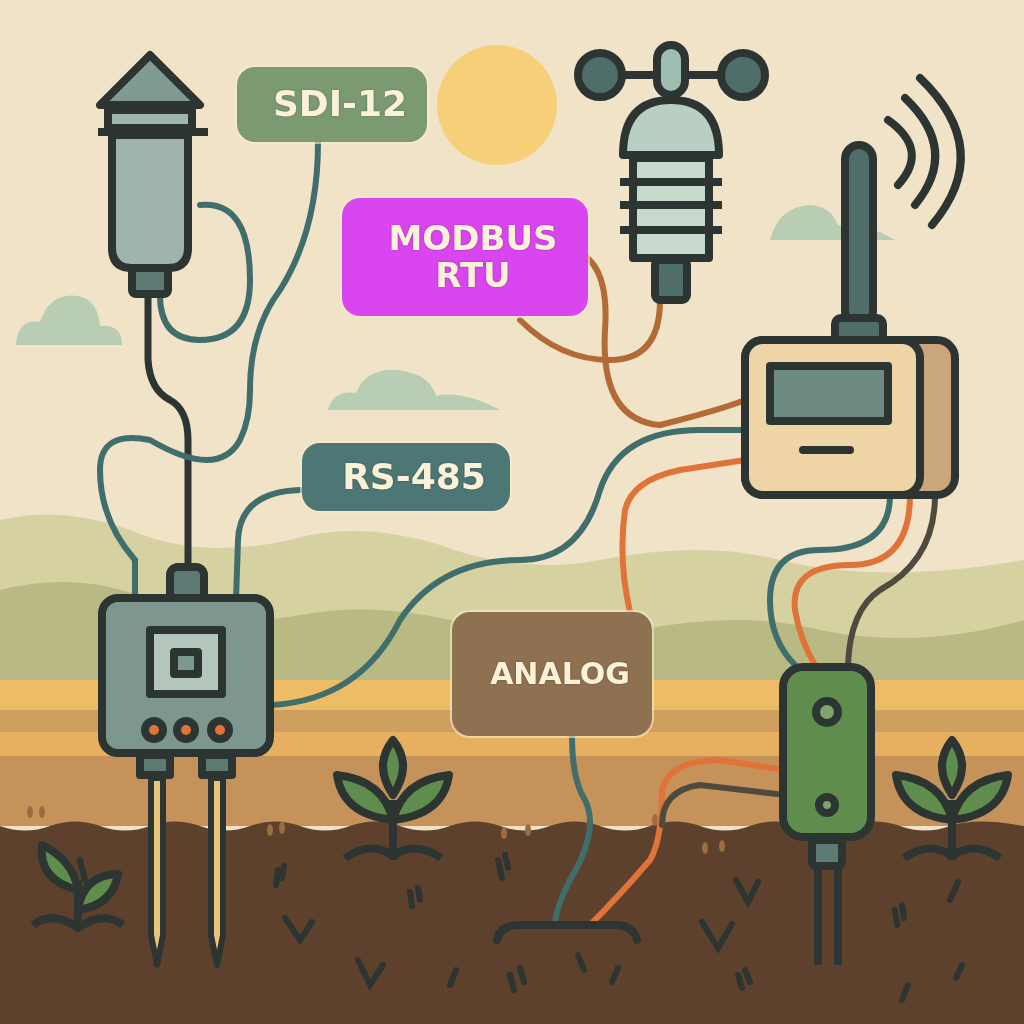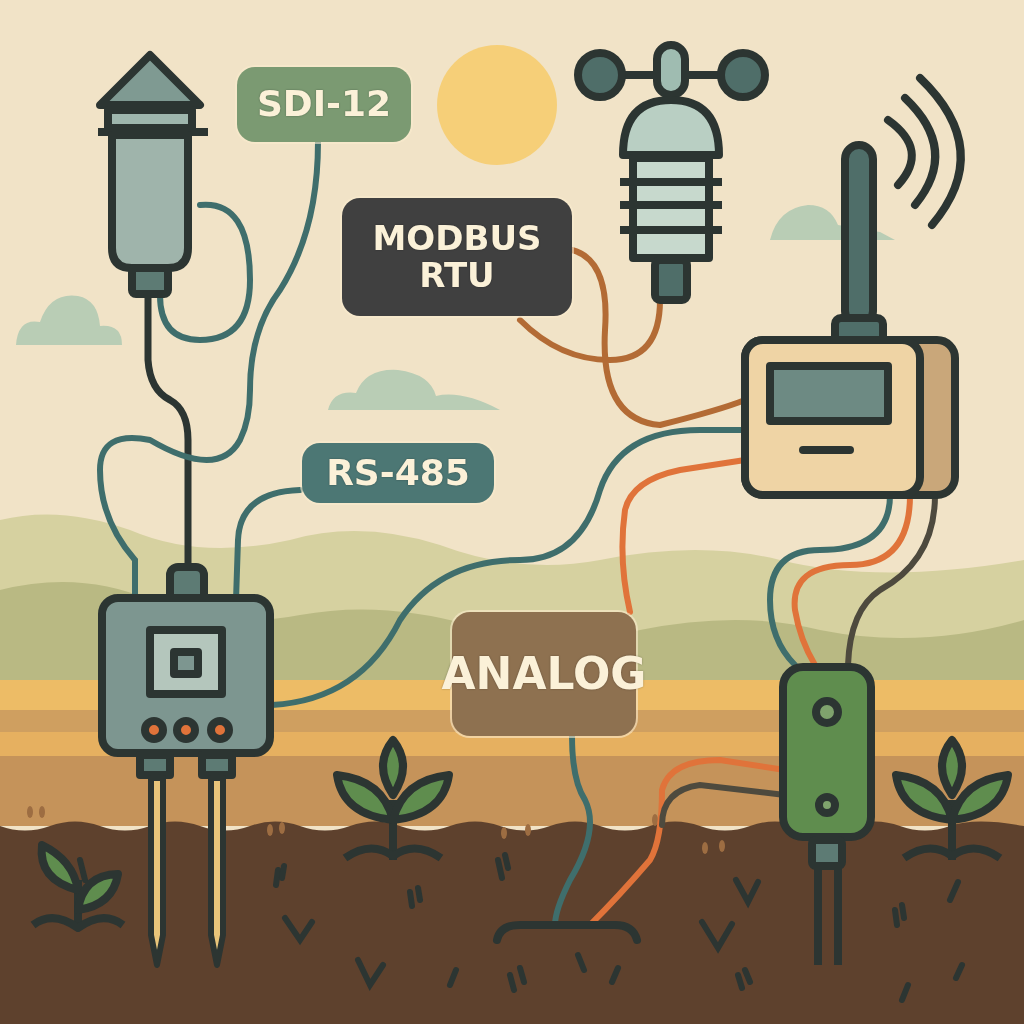--- a/index.html
+++ b/index.html
@@ -1,20 +1,20 @@
 <!DOCTYPE html>
 <html><head>
 <meta charset="utf-8">
 <style>
   html,body{margin:0;padding:0;background:#f1e3c7;}
   #stage{position:relative;width:1024px;height:1024px;overflow:hidden;background:#f1e3c7;}
   svg{position:absolute;left:0;top:0;}
   .lbl{position:absolute;display:flex;align-items:center;justify-content:center;flex-direction:column;
        border-radius:18px;color:#fbf1d8;font-family:"DejaVu Sans",sans-serif;font-weight:bold;
-       text-align:center;line-height:1.08;box-shadow:0 0 0 2px rgba(250,235,205,.6);}
+       text-align:center;line-height:1.08;box-shadow:0 0 0 2px rgba(250,235,205,.6);padding-left:16px;}
   .lbl span{display:block;text-shadow:0 0 2px rgba(0,0,0,.35);}
 </style>
 </head>
 <body>
 
 <div id="stage">
 <svg width="1024" height="1024" viewBox="0 0 1024 1024">
 
   <rect x="0" y="0" width="1024" height="1024" fill="#f1e3c7"></rect>
 
@@ -180,23 +180,23 @@
     <circle cx="827" cy="805" r="8" fill="#7fa36d"></circle>
     <rect x="812" y="840" width="30" height="26" rx="4" fill="#5d7b74"></rect>
     <path d="M818 868 L818 965" fill="none"></path>
     <path d="M838 868 L838 965" fill="none"></path>
   </g>
 </svg>
 
 <div class="lbl" style="left:237px;top:67px;width:174px;height:75px;background:#7b9a72;font-size:36px;">
   <span>SDI-12</span>
 </div>
-<div class="lbl" style="left:342px;top:198px;width:230px;height:118px;background:#404040;font-size:34px;">
+<div class="lbl" style="left:342px;top:198px;width:230px;height:118px;background:#d946ef;font-size:34px;">
   <span>MODBUS</span>
   <span>RTU</span>
 </div>
-<div class="lbl" style="left:302px;top:443px;width:192px;height:60px;background:#4c7774;font-size:36px;">
+<div class="lbl" style="left:302px;top:443px;width:192px;height:68px;background:#4c7774;font-size:36px;">
   <span>RS-485</span>
 </div>
-<div class="lbl" style="left:452px;top:612px;width:184px;height:124px;background:#8e7150;font-size:44px;">
+<div class="lbl" style="left:452px;top:612px;width:184px;height:124px;background:#8e7150;font-size:30px;">
   <span>ANALOG</span>
 </div>
 </div>
 
 </body></html>

